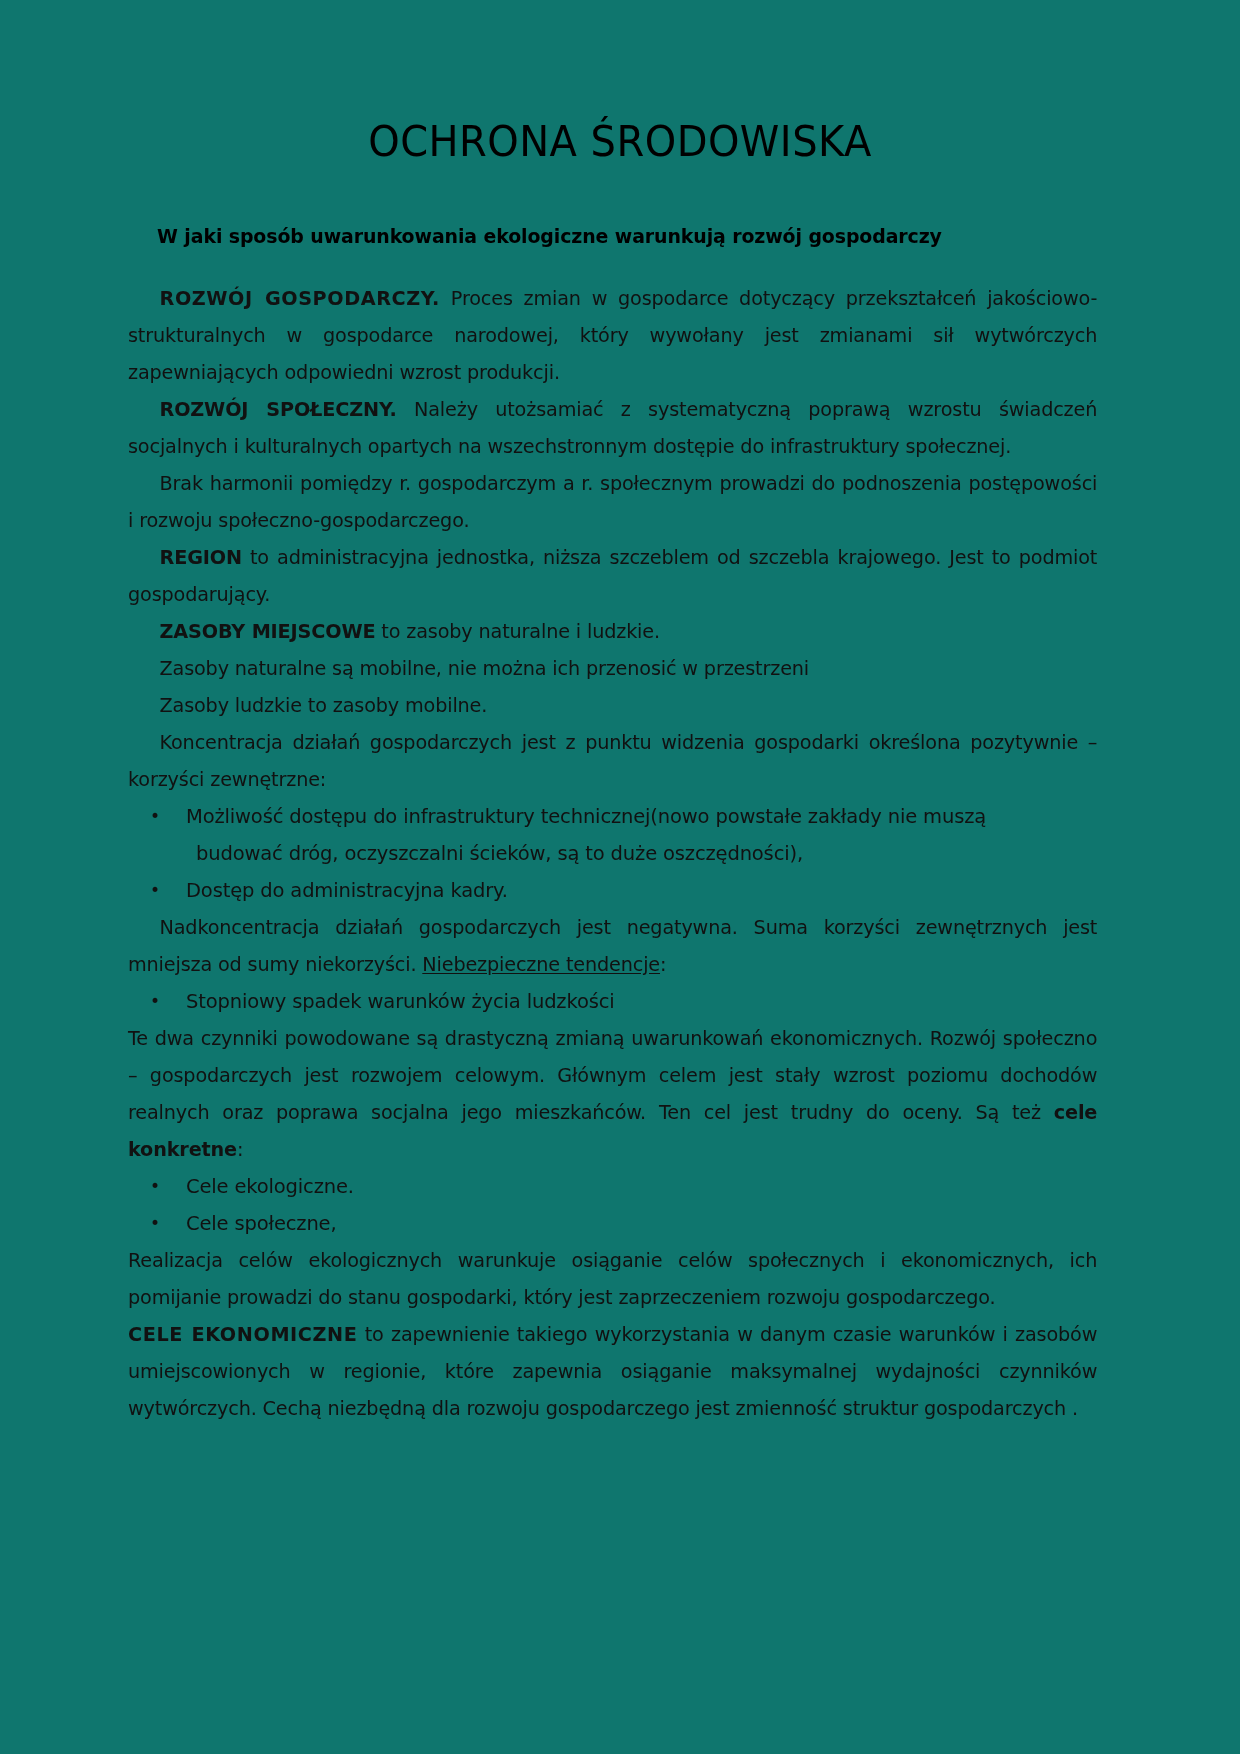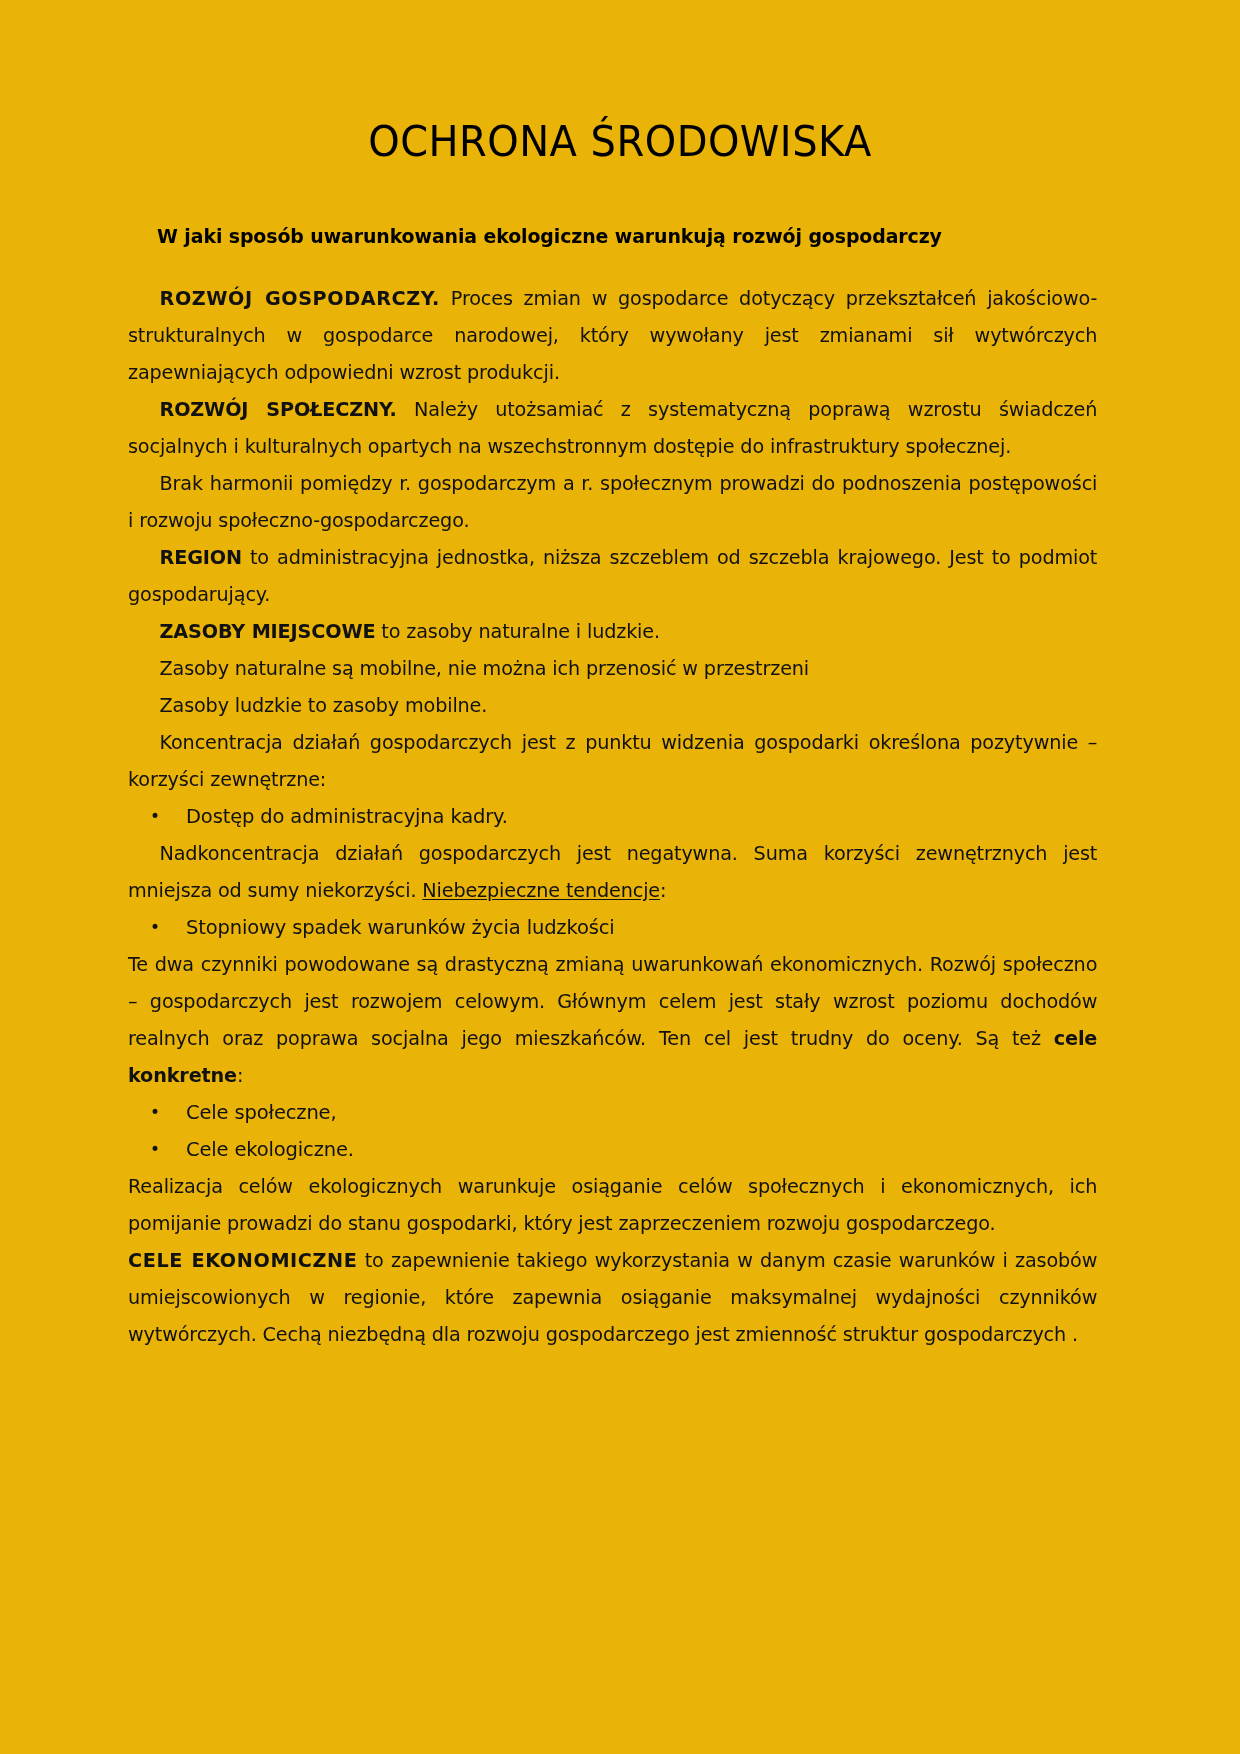--- a/index.html
+++ b/index.html
@@ -13,21 +13,21 @@
     height: 1754px;
     font-family: "DejaVu Sans", sans-serif;
     color: #111111;
     -webkit-font-smoothing: antialiased;
   }
 
   .page {
     position: relative;
     width: 1240px;
     height: 1754px;
-    background: #eab308;
+    background: #0f766e;
     box-sizing: border-box;
     padding: 0 128px;
   }
 
   
   .doc-title {
     text-align: center;
     font-family: "DejaVu Sans", sans-serif;
     font-weight: 400;
     font-size: 43px;
@@ -164,20 +164,24 @@
       <b>ZASOBY MIEJSCOWE</b><span> to zasoby naturalne i ludzkie.</span>
     </p>
 
     <p class="para indent ragged">Zasoby naturalne są mobilne, nie można ich przenosić w przestrzeni</p>
 
     <p class="para indent ragged">Zasoby ludzkie to zasoby mobilne.</p>
 
     <p class="para indent">Koncentracja działań gospodarczych jest z punktu widzenia gospodarki określona pozytywnie – korzyści zewnętrzne:</p>
 
     <ul class="bullets">
+      <li>
+        <span>Możliwość dostępu do infrastruktury technicznej(nowo powstałe zakłady nie muszą</span>
+        <span class="cont">budować dróg, oczyszczalni ścieków, są to duże oszczędności),</span>
+      </li>
       <li class="ragged-item">
         <span>Dostęp do administracyjna kadry.</span>
       </li>
     </ul>
 
     <p class="para indent">
       <span>Nadkoncentracja działań gospodarczych jest negatywna. Suma korzyści zewnętrznych jest mniejsza od sumy niekorzyści. </span><u>Niebezpieczne tendencje</u><span>:</span>
     </p>
 
     <ul class="bullets">
@@ -185,24 +189,24 @@
         <span>Stopniowy spadek warunków życia ludzkości</span>
       </li>
     </ul>
 
     <p class="para noindent">
       <span>Te dwa czynniki powodowane są drastyczną zmianą uwarunkowań ekonomicznych. Rozwój społeczno – gospodarczych jest rozwojem celowym. Głównym celem jest stały wzrost poziomu dochodów realnych oraz poprawa socjalna jego mieszkańców. Ten cel jest trudny do oceny. Są też </span><b>cele konkretne</b><span>:</span>
     </p>
 
     <ul class="bullets">
       <li class="ragged-item">
+        <span>Cele ekologiczne.</span>
+      </li>
+      <li class="ragged-item">
         <span>Cele społeczne,</span>
-      </li>
-      <li class="ragged-item">
-        <span>Cele ekologiczne.</span>
       </li>
     </ul>
 
     <p class="para noindent">Realizacja celów ekologicznych warunkuje osiąganie celów społecznych i ekonomicznych, ich pomijanie prowadzi do stanu gospodarki, który jest zaprzeczeniem rozwoju gospodarczego.</p>
 
     <p class="para noindent">
       <b class="spaced">CELE EKONOMICZNE</b><span> to zapewnienie takiego wykorzystania w danym czasie warunków i zasobów umiejscowionych w regionie, które zapewnia osiąganie maksymalnej wydajności czynników wytwórczych. Cechą niezbędną dla rozwoju gospodarczego jest zmienność struktur gospodarczych .</span>
     </p>
 
   </div>

